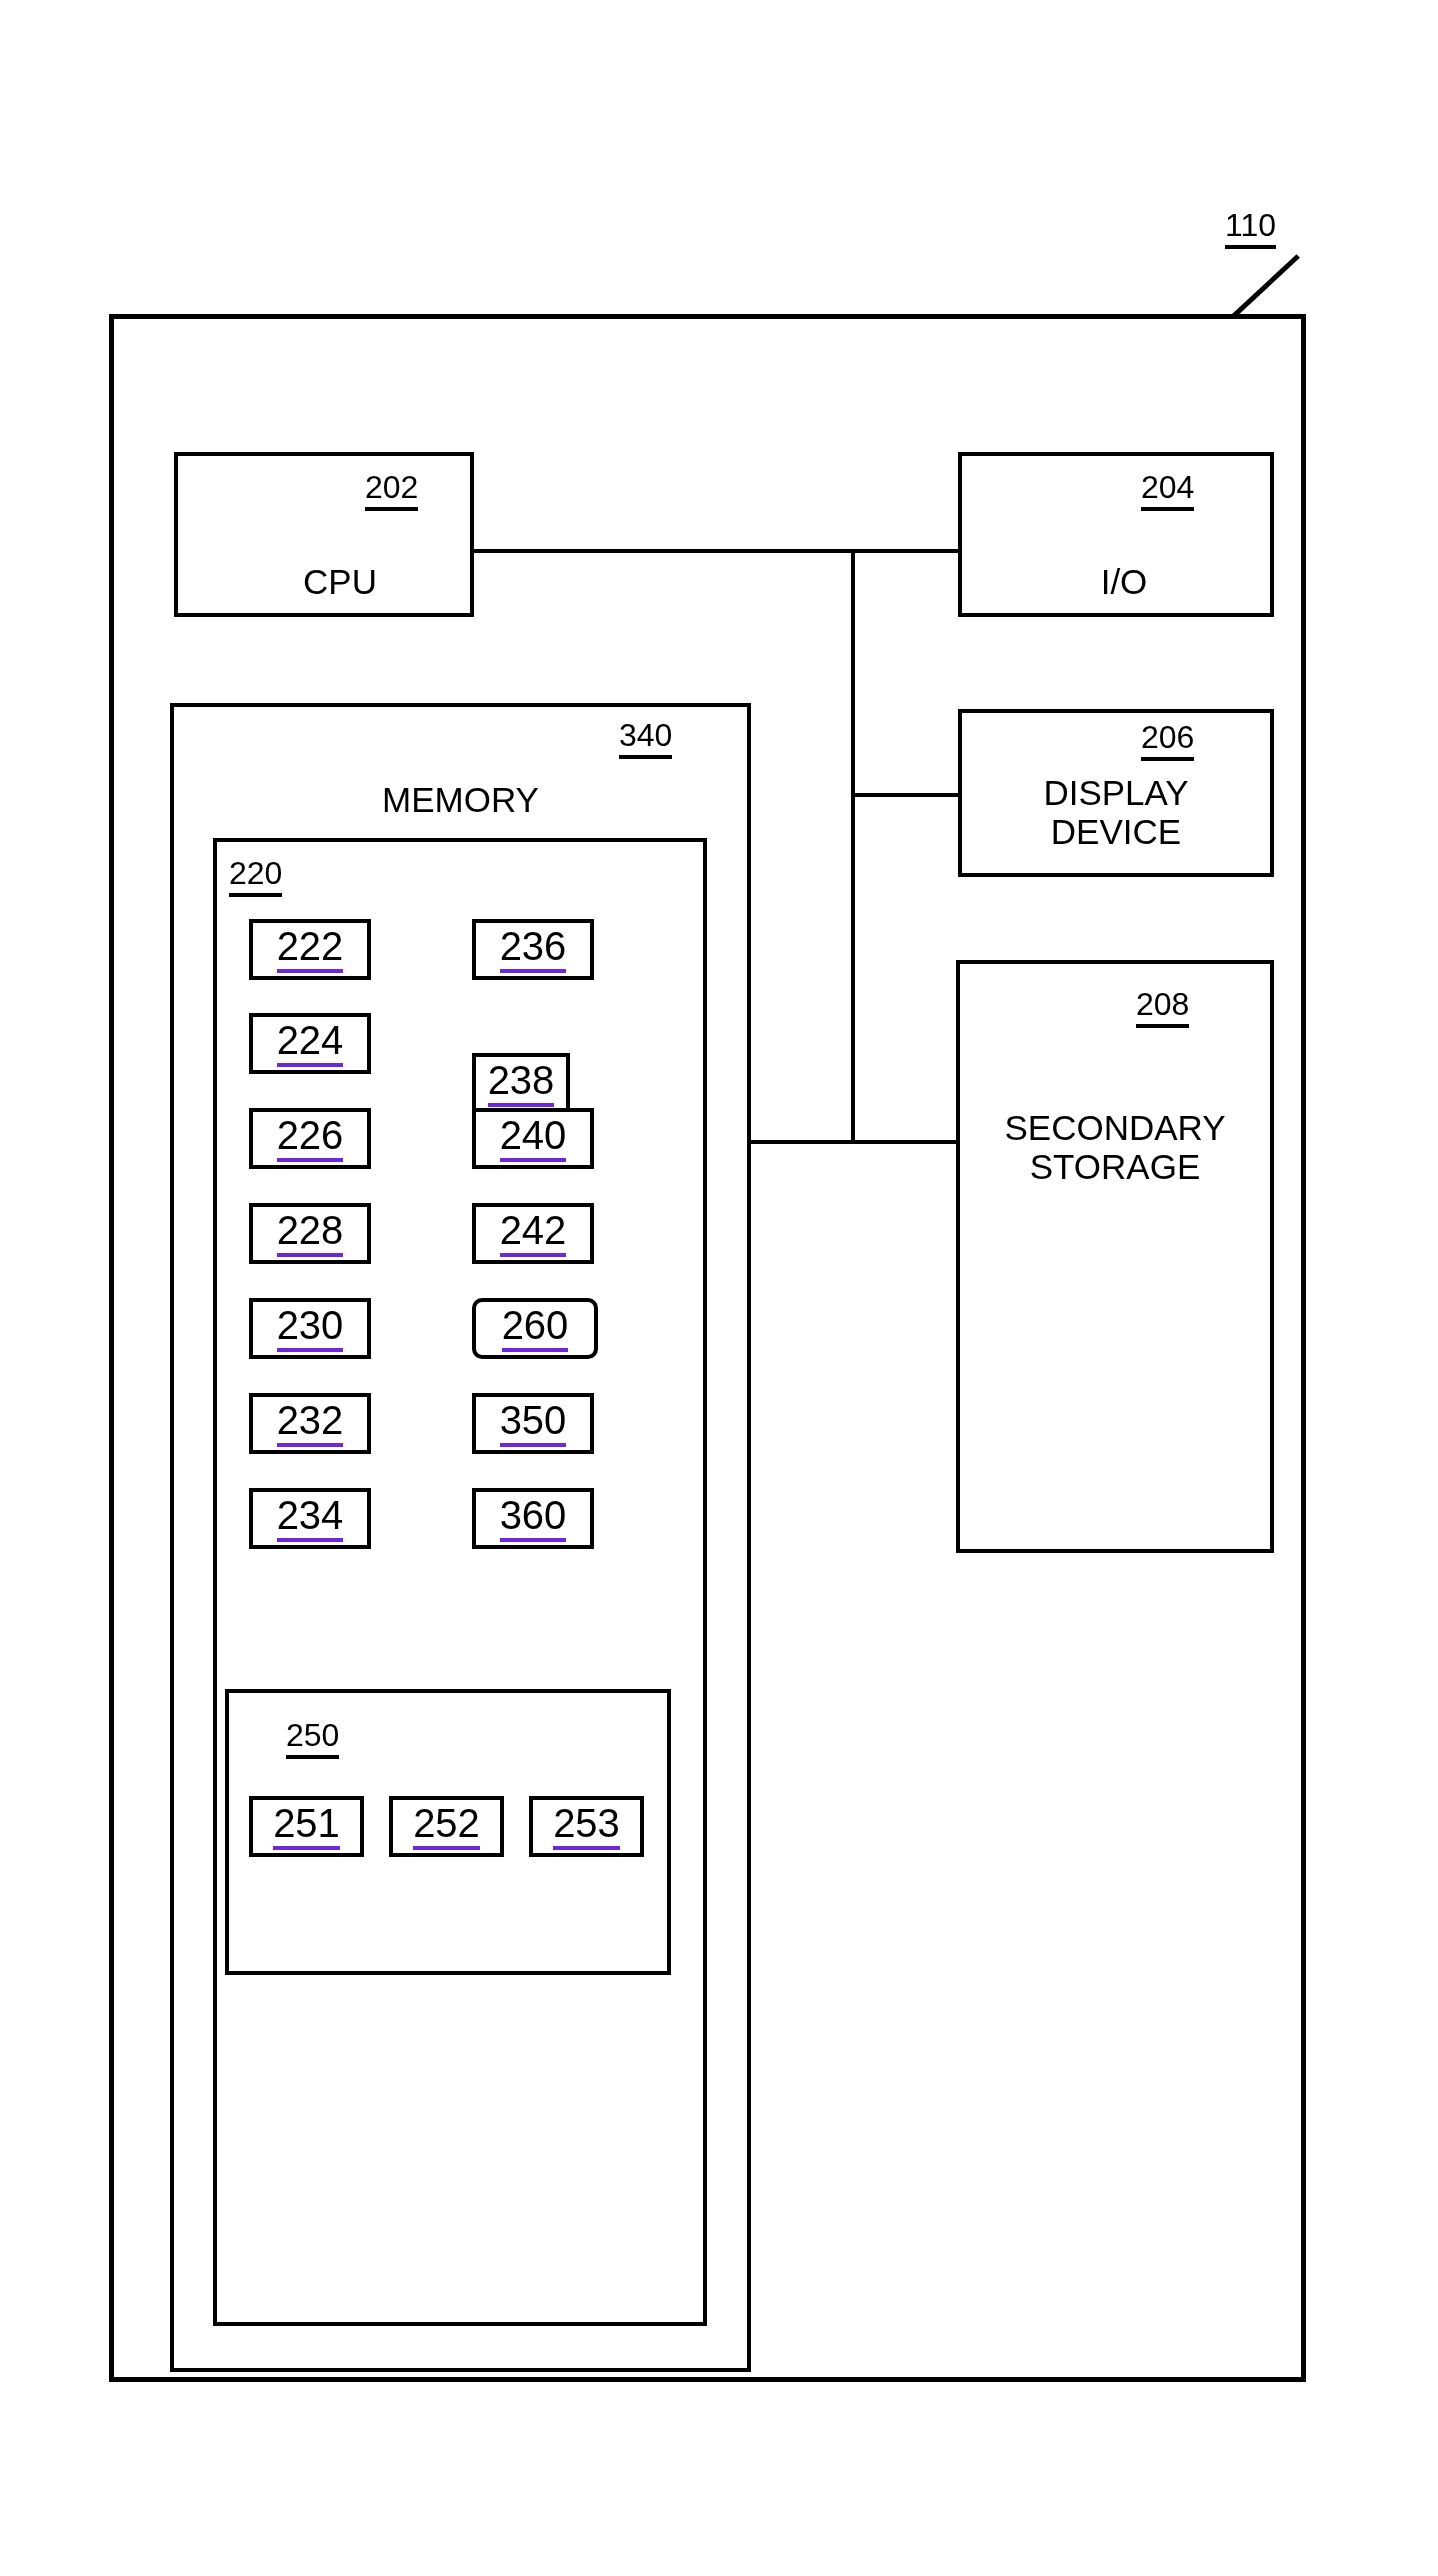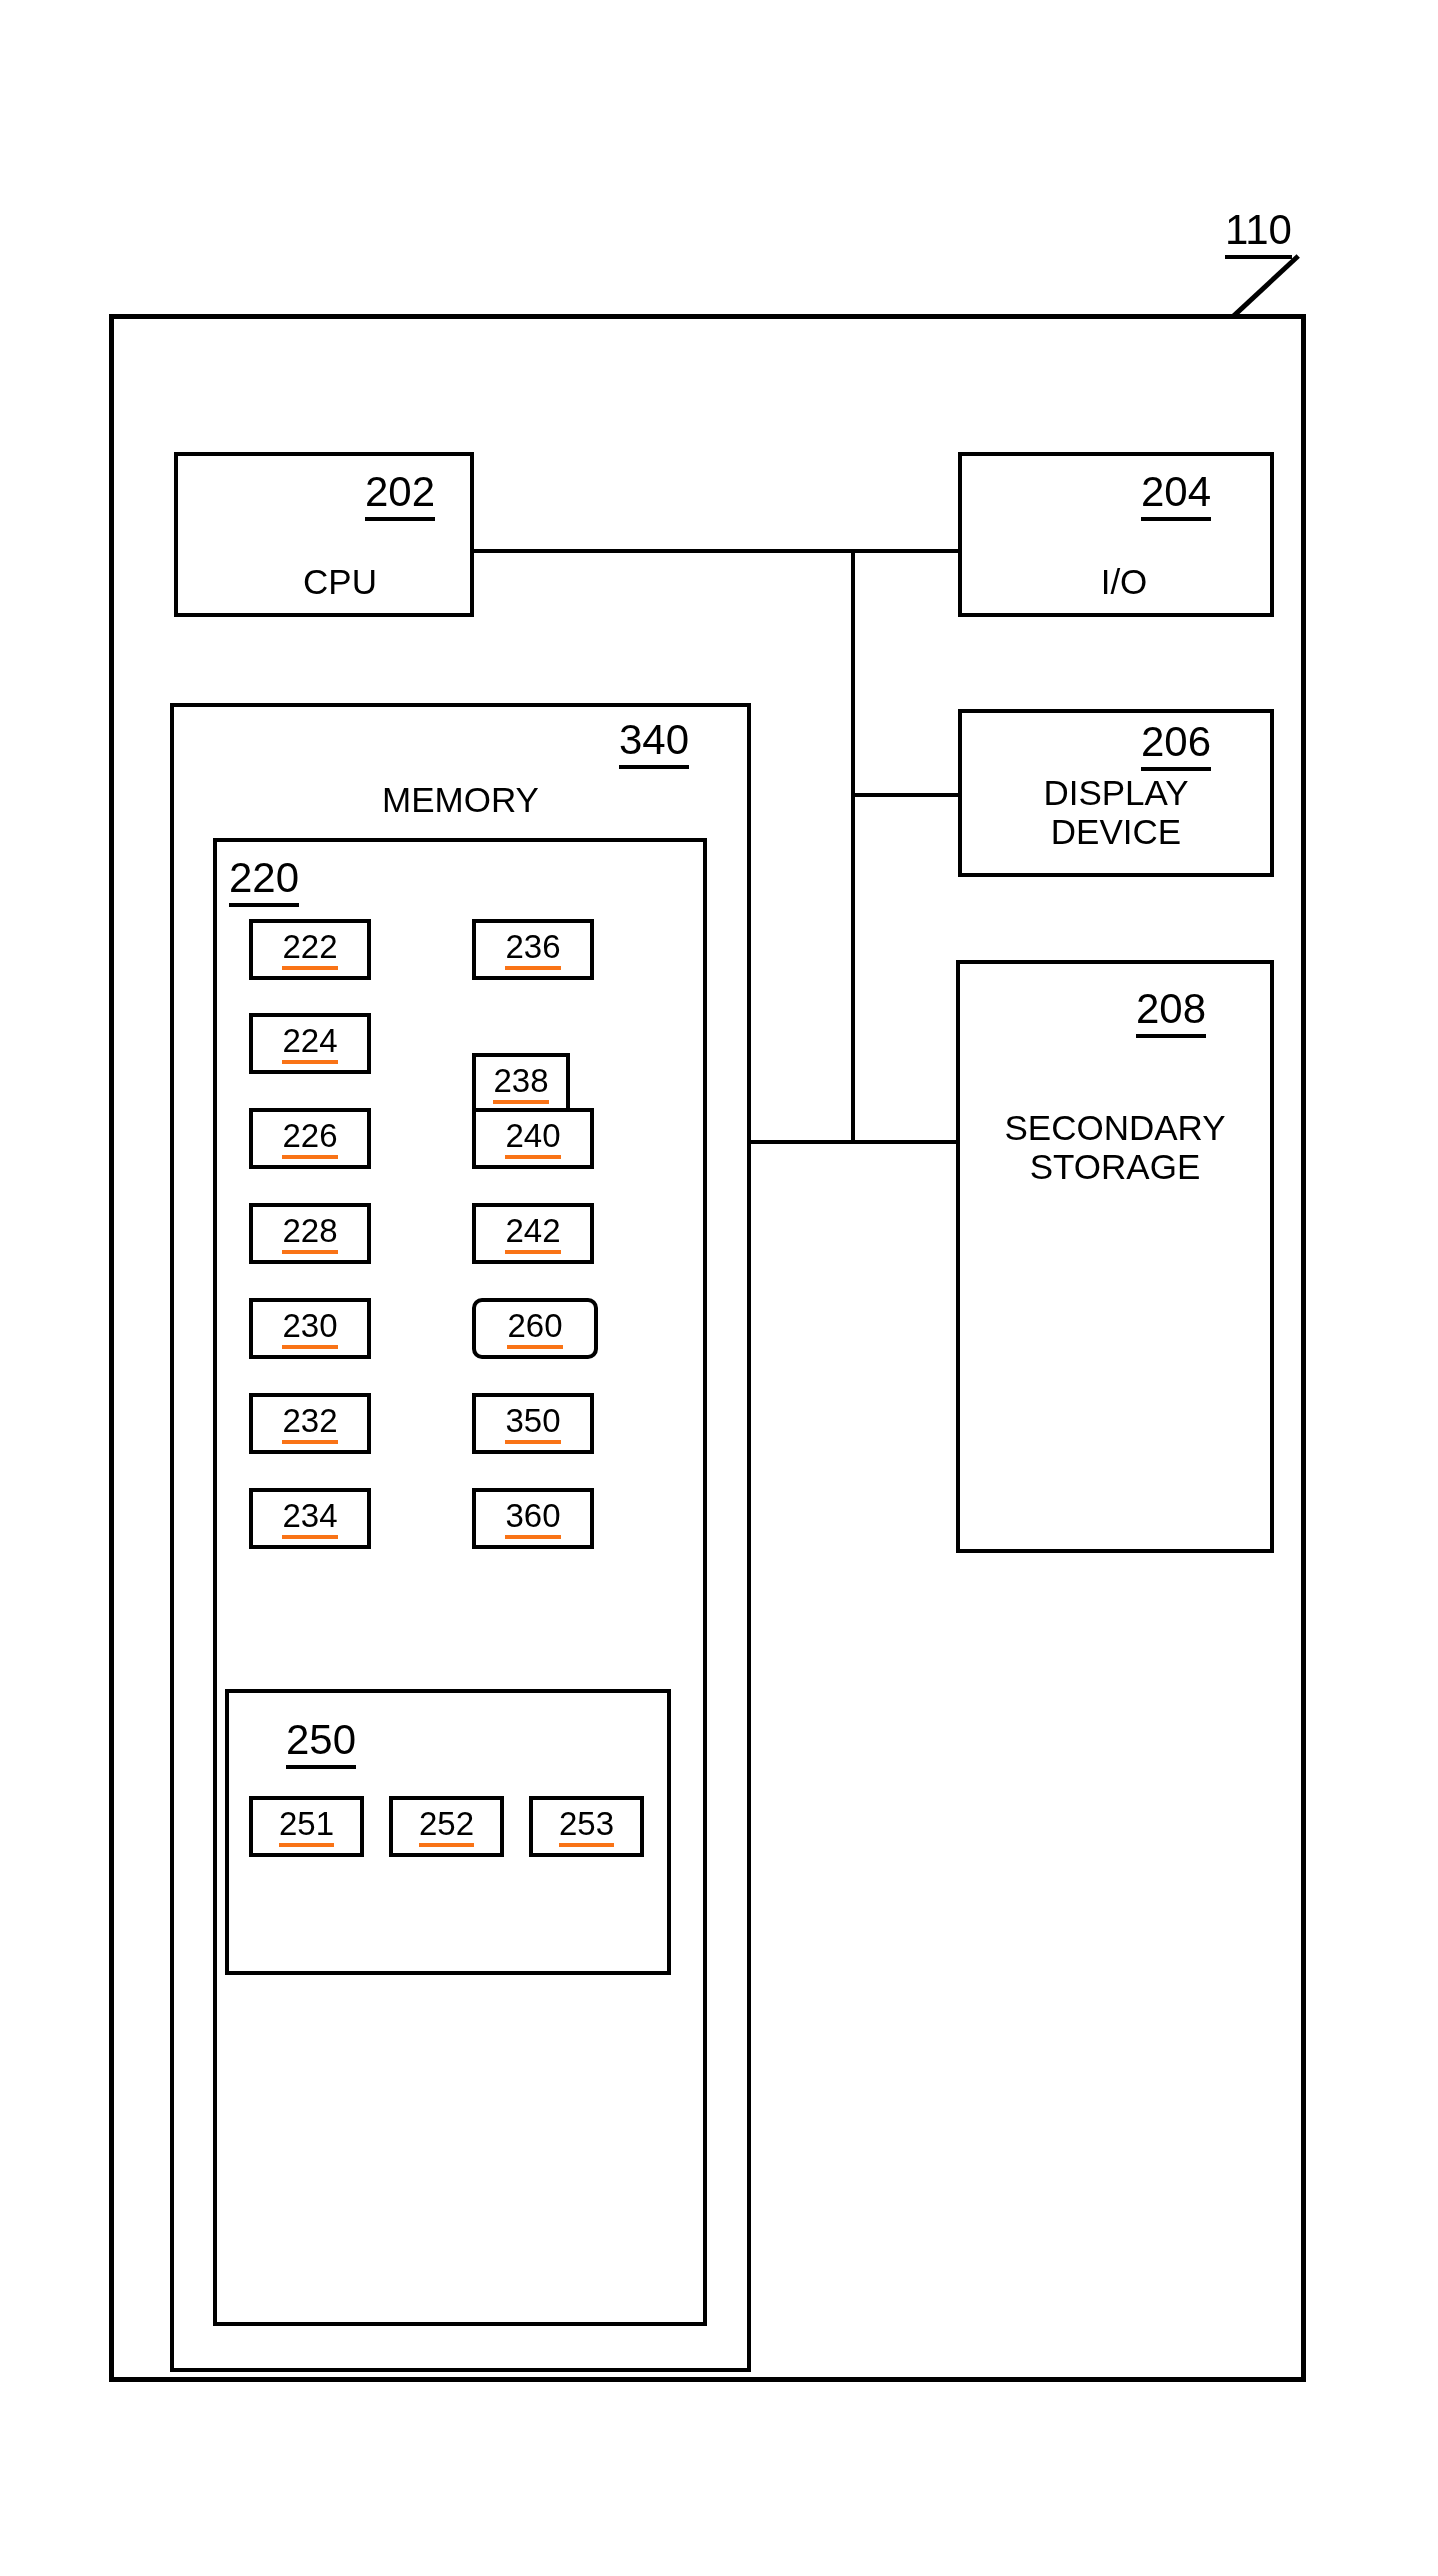--- a/index.html
+++ b/index.html
@@ -37,21 +37,21 @@
   .box {
     position: absolute;
     border: 4px solid #000000;
     background: #ffffff;
     box-sizing: border-box;
   }
 
   
   .ref {
     position: absolute;
-    font-size: 42px;
+    font-size: 32px;
     font-weight: normal;
     line-height: 1;
     white-space: nowrap;
     font-family: "Liberation Sans", sans-serif;
   }
   .ref .num {
     display: inline-block;
     border-bottom: 4px solid #000000;
     padding-bottom: 4px;
   }
@@ -71,23 +71,23 @@
     position: absolute;
     border: 4px solid #000000;
     box-sizing: border-box;
     background: #ffffff;
     display: flex;
     align-items: center;
     justify-content: center;
   }
   .chip > span {
     display: inline-block;
-    font-size: 33px;
+    font-size: 40px;
     line-height: 1;
-    border-bottom: 4px solid #f97316;
+    border-bottom: 4px solid #6d28d9;
     padding-bottom: 3px;
     font-family: "Liberation Sans", sans-serif;
     text-align: center;
   }
 
   
   .hline {
     position: absolute;
     height: 0;
     border-top: 4px solid #000000;

